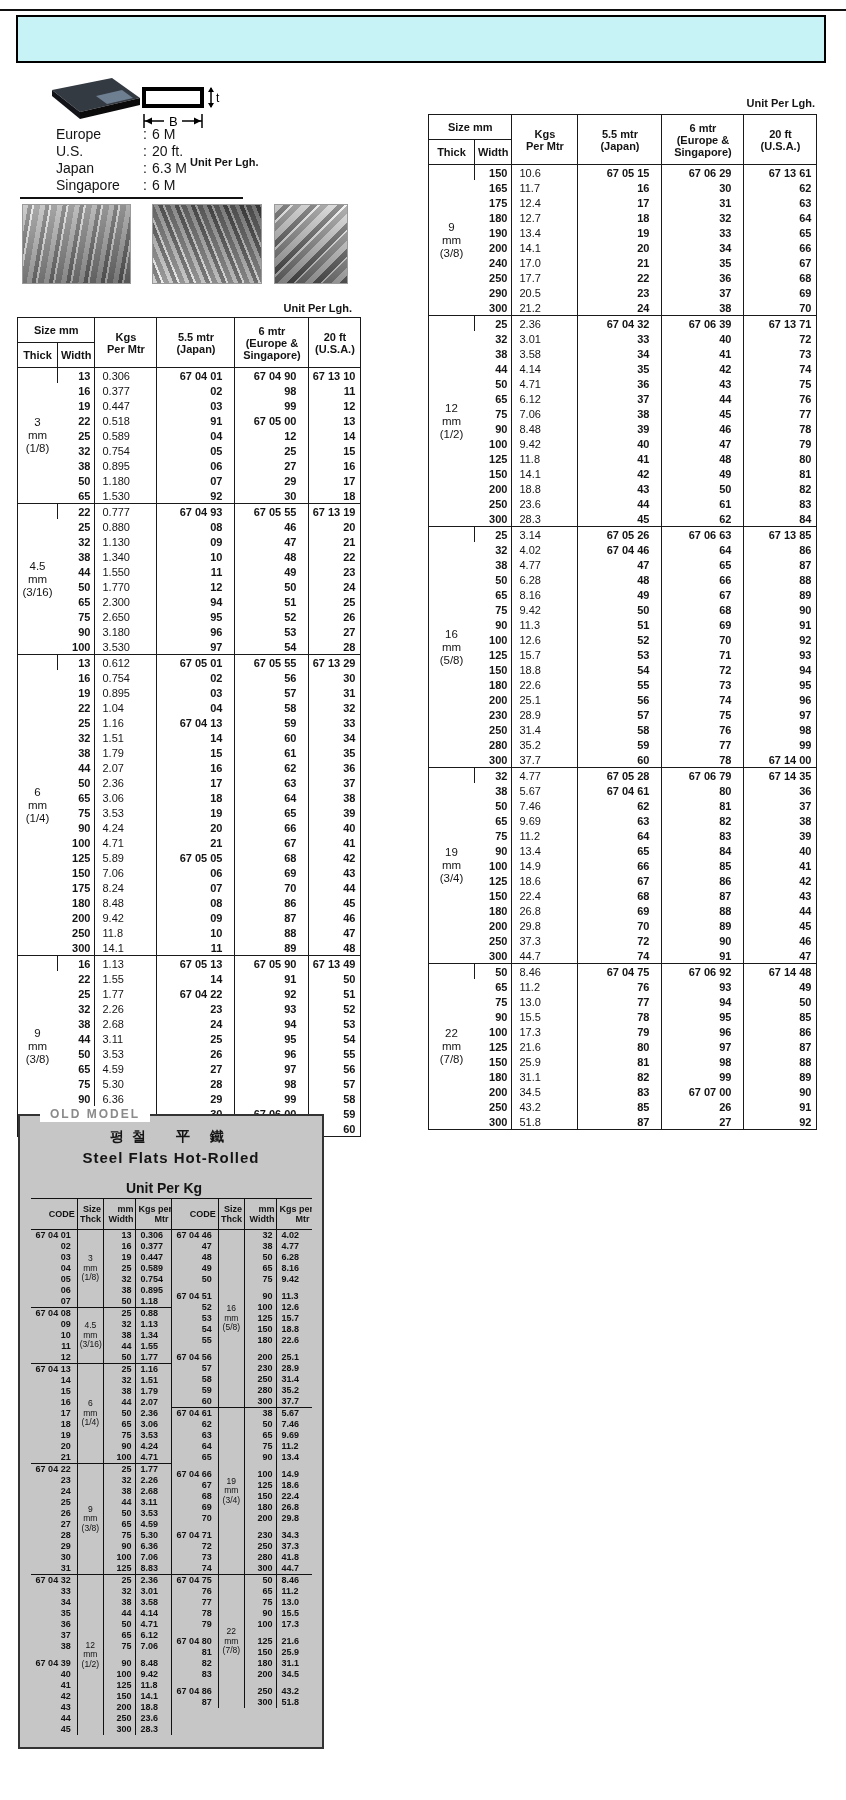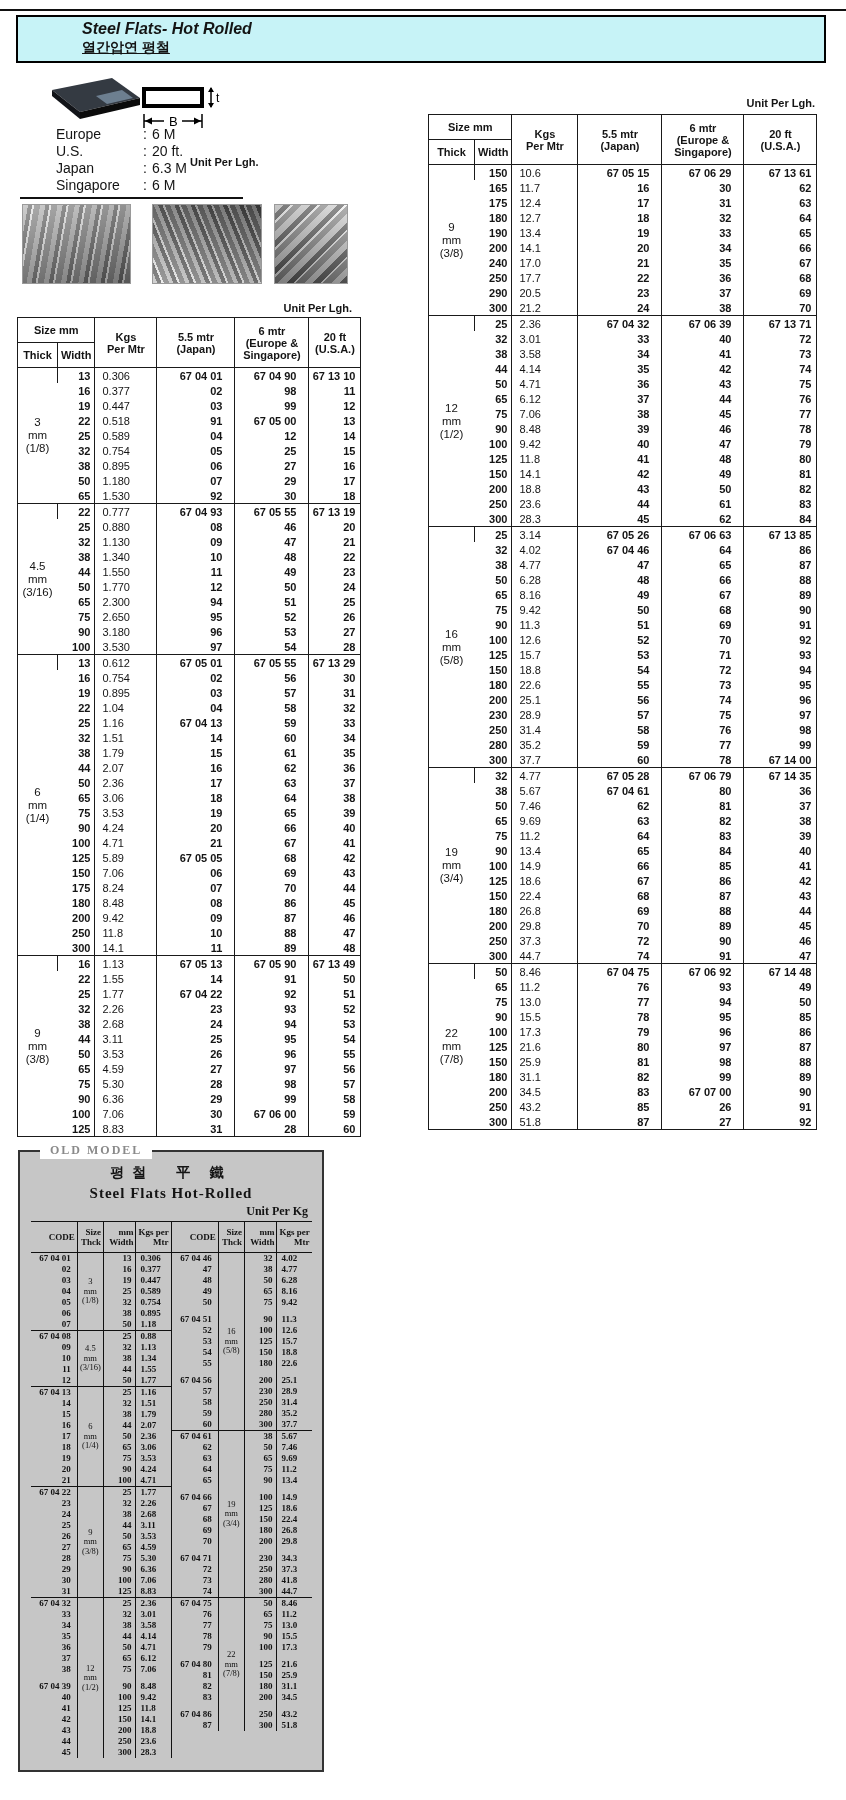--- a/index.html
+++ b/index.html
@@ -45,26 +45,26 @@
   .main th.size{border-bottom:1px solid #1a1a1a;}
   .main tbody td{height:15px;line-height:14px;}
   .main tr.gfirst td{border-top:1.5px solid #1a1a1a;}
   .main td.thick{text-align:center;vertical-align:middle;font-weight:normal;font-size:11.5px;line-height:13px;}
   .main td.w{text-align:right;padding-right:4px;}
   .main td.k{text-align:left;padding-left:7px;font-weight:normal;}
   .main td.c{text-align:right;padding-right:12px;}
   .main td.c:last-child{padding-right:5px;}
 
   
-  #old-box{left:18px;top:1150px;width:302px;background:#c6c6c6;border:2px solid #333;font-family:Liberation Serif, serif;}
+  #old-box{left:18px;top:1114px;width:302px;background:#c6c6c6;border:2px solid #333;}
   #old-tab{position:absolute;top:-10px;left:20px;background:#fff;padding:1px 10px;
            color:#8a8a8a;font-weight:bold;font-size:12px;letter-spacing:2px;}
   #old-title-cjk{text-align:center;font-weight:bold;font-size:14px;letter-spacing:8px;margin-top:12px;}
   #old-title-en{text-align:center;font-weight:bold;font-size:15px;letter-spacing:1px;margin-top:3px;}
-  #old-unit{text-align:right;font-weight:bold;font-size:12px;margin:2px 14px 2px 0;}
+  #old-unit{text-align:center;font-weight:bold;font-size:14px;margin:14px 14px 2px 0;}
   #old-groups{display:flex;justify-content:center;margin:2px 4px 12px;}
   #old-right{border-left:1px solid #111;}
 
   table.old{border-collapse:collapse;table-layout:fixed;font-size:9px;font-weight:bold;color:#111;width:140px;}
   .old th,.old td{padding:0 2px;overflow:hidden;white-space:nowrap;border-left:1px solid #111;}
   .old th:first-child,.old td:first-child{border-left:none;}
   .old thead th{border-top:1px solid #111;border-bottom:1px solid #111;height:30px;
                 text-align:right;vertical-align:middle;font-size:9px;line-height:10px;font-weight:bold;}
   .old tbody td{height:11px;line-height:11px;}
   .old tr.sfirst td{border-top:1px solid #111;}
@@ -75,24 +75,20 @@
   .old td.okg{text-align:left;padding-left:4px;}
 </style>
 </head>
 <body>
 
 <div id="page">
 
   <div class="abs" id="top-rule"></div>
 
   <div class="abs" id="header-box">
-    <div id="hb-title">
-      <div class="t-en">Steel Flats- Hot Rolled</div>
-      <div class="t-ko">열간압연 평철</div>
-    </div>
   </div>
 
   <svg class="abs" style="left:48px;top:74px" width="96" height="54" viewBox="0 0 96 54">
     <polygon points="4,16 64,4 92,24 32,38" fill="#343a42"></polygon>
     <polygon points="32,38 92,24 92,31 32,45" fill="#0b0b0b"></polygon>
     <polygon points="4,16 32,38 32,45 4,22" fill="#121419"></polygon>
     <polygon points="48,22 74,16 85,24 59,30" fill="#9db8d2" opacity="0.55"></polygon>
   </svg>
 
   <svg class="abs" style="left:140px;top:80px" width="92" height="58" viewBox="0 0 92 58">

